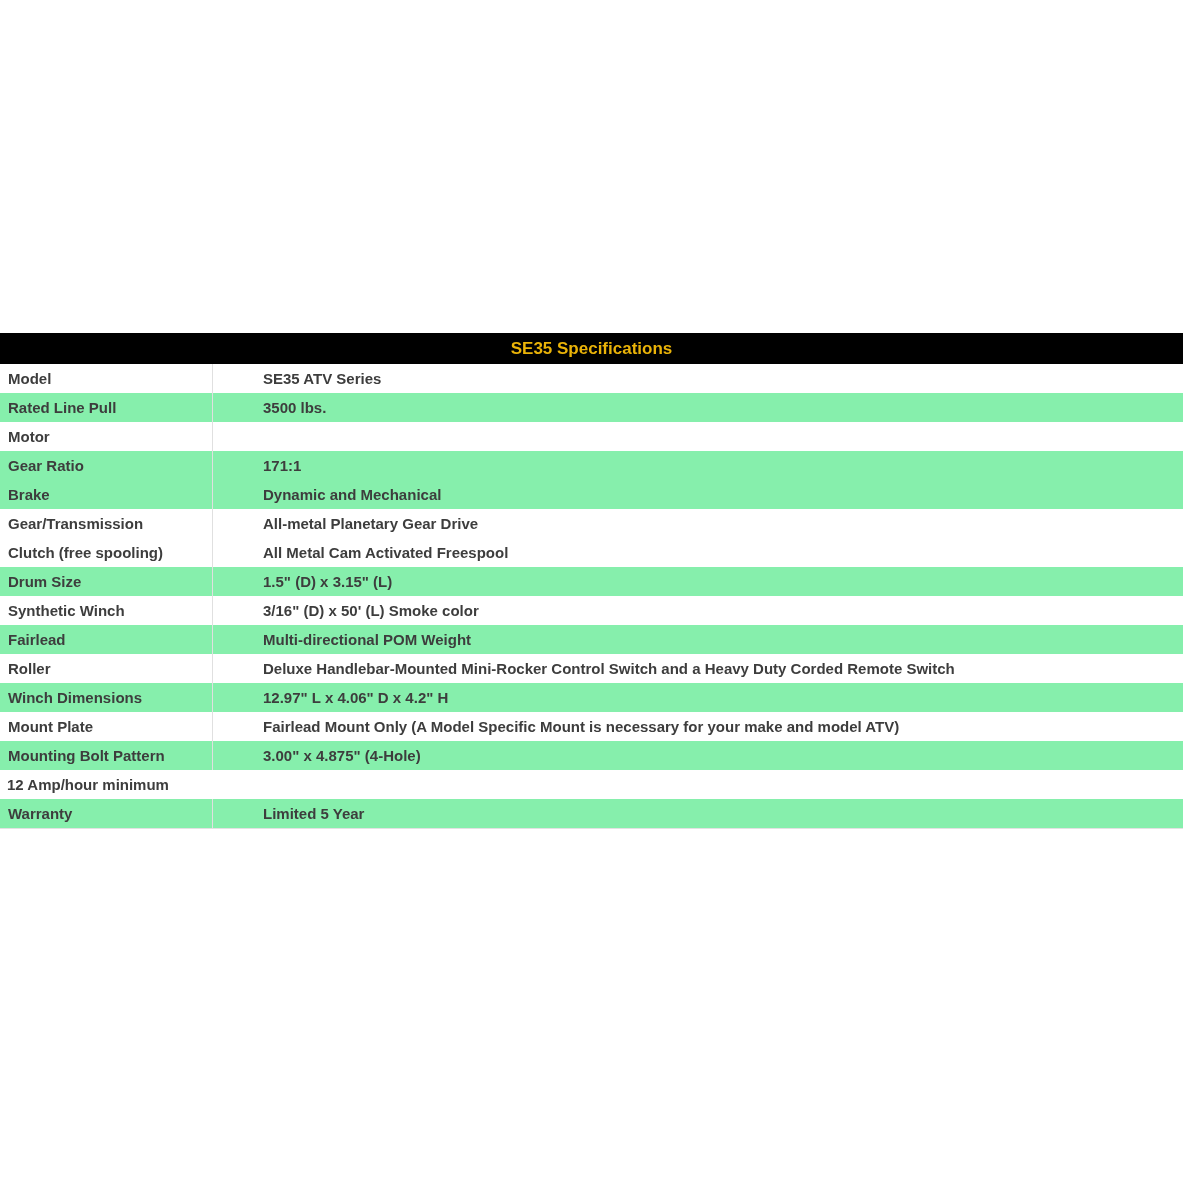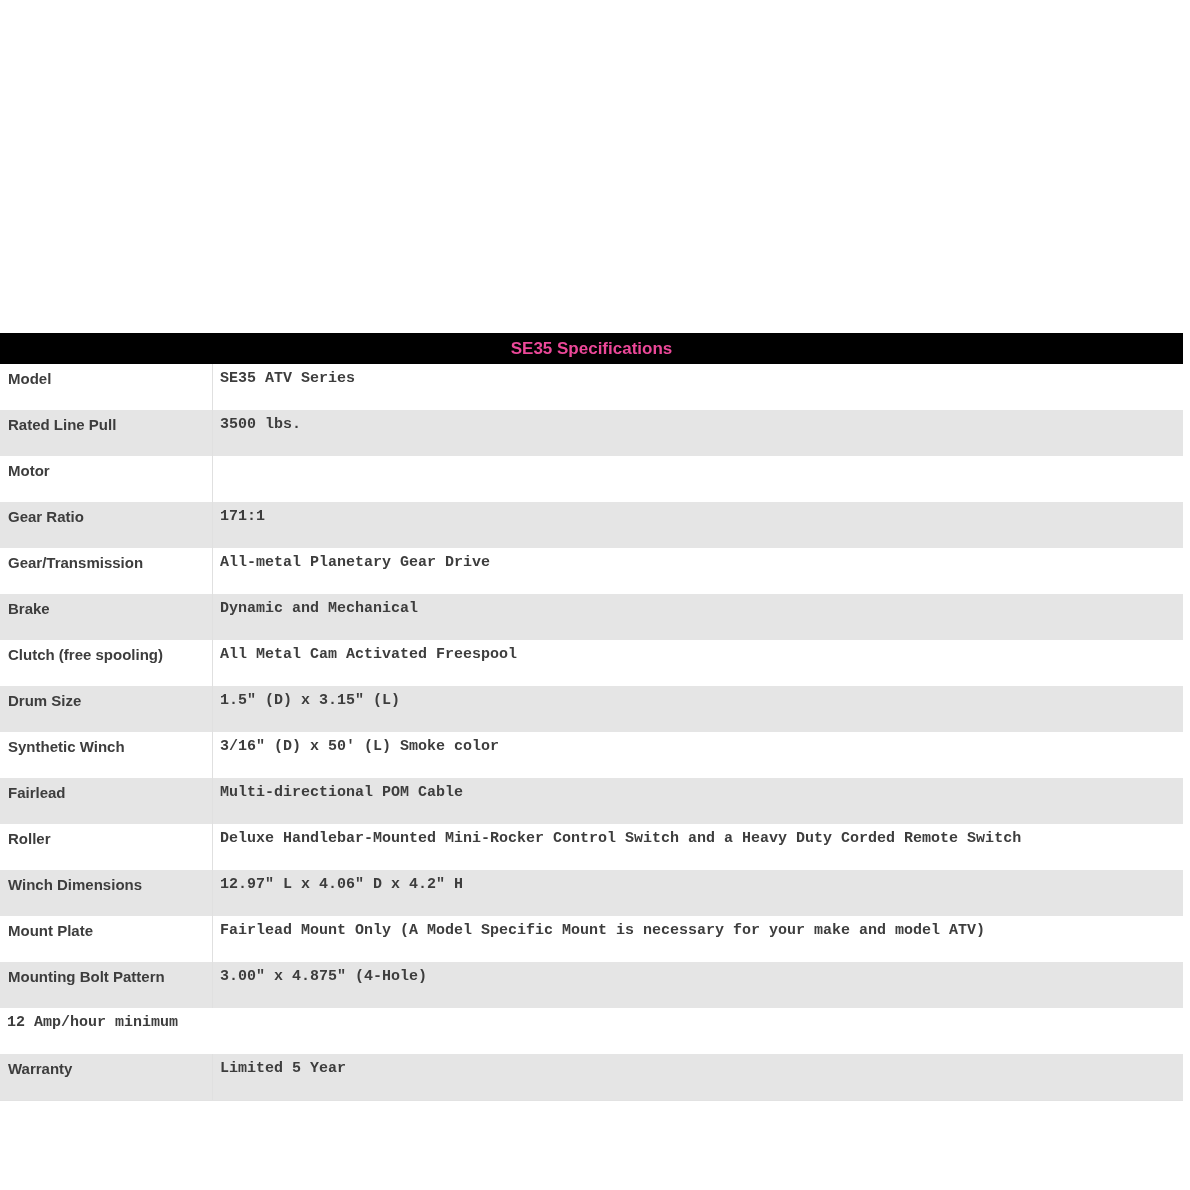--- a/index.html
+++ b/index.html
@@ -15,58 +15,58 @@
     overflow: hidden;
   }
   .spec-table {
     position: absolute;
     left: 0;
     top: 333px;
     width: 1183px;
   }
   .spec-header {
     background: #000000;
-    color: #ec4899;
+    color: #eab308;
     height: 31px;
     line-height: 31px;
     text-align: center;
     font-weight: bold;
     font-size: 17px;
   }
   .spec-body {
     border-bottom: 1px solid #e2e2e2;
   }
   .spec-row {
     display: flex;
-    height: 46px;
+    height: 29px;
     line-height: 29px;
     font-size: 15px;
     font-weight: bold;
     color: #3d3d3d;
     background: #ffffff;
     box-sizing: border-box;
     white-space: nowrap;
     overflow: hidden;
+    gap: 43px;
   }
   .spec-row.alt {
-    background: #e5e5e5;
+    background: #86efac;
   }
   .spec-label {
     width: 213px;
     min-width: 213px;
     box-sizing: border-box;
     padding-left: 8px;
     border-right: 1px solid #e0e0e0;
     overflow: hidden;
   }
   .spec-value {
     flex: 1;
     padding-left: 7px;
     overflow: hidden;
-    font-family: Liberation Mono, monospace;
   }
 </style>
 </head>
 <body>
 
 <div class="spec-table">
   <div class="spec-header">SE35 Specifications</div>
   <div class="spec-body">
       <div class="spec-row">
         <div class="spec-label">Model</div>
@@ -76,43 +76,43 @@
         <div class="spec-label">Rated Line Pull</div>
         <div class="spec-value">3500 lbs.</div>
       </div>
       <div class="spec-row">
         <div class="spec-label">Motor</div>
       </div>
       <div class="spec-row alt">
         <div class="spec-label">Gear Ratio</div>
         <div class="spec-value">171:1</div>
       </div>
+      <div class="spec-row alt">
+        <div class="spec-label">Brake</div>
+        <div class="spec-value">Dynamic and Mechanical</div>
+      </div>
       <div class="spec-row">
         <div class="spec-label">Gear/Transmission</div>
         <div class="spec-value">All-metal Planetary Gear Drive</div>
-      </div>
-      <div class="spec-row alt">
-        <div class="spec-label">Brake</div>
-        <div class="spec-value">Dynamic and Mechanical</div>
       </div>
       <div class="spec-row">
         <div class="spec-label">Clutch (free spooling)</div>
         <div class="spec-value">All Metal Cam Activated Freespool</div>
       </div>
       <div class="spec-row alt">
         <div class="spec-label">Drum Size</div>
         <div class="spec-value">1.5" (D) x 3.15" (L)</div>
       </div>
       <div class="spec-row">
         <div class="spec-label">Synthetic Winch</div>
         <div class="spec-value">3/16" (D) x 50' (L) Smoke color</div>
       </div>
       <div class="spec-row alt">
         <div class="spec-label">Fairlead</div>
-        <div class="spec-value">Multi-directional POM Cable</div>
+        <div class="spec-value">Multi-directional POM Weight</div>
       </div>
       <div class="spec-row">
         <div class="spec-label">Roller</div>
         <div class="spec-value">Deluxe Handlebar-Mounted Mini-Rocker Control Switch and a Heavy Duty Corded Remote Switch</div>
       </div>
       <div class="spec-row alt">
         <div class="spec-label">Winch Dimensions</div>
         <div class="spec-value">12.97" L x 4.06" D x 4.2" H</div>
       </div>
       <div class="spec-row">

